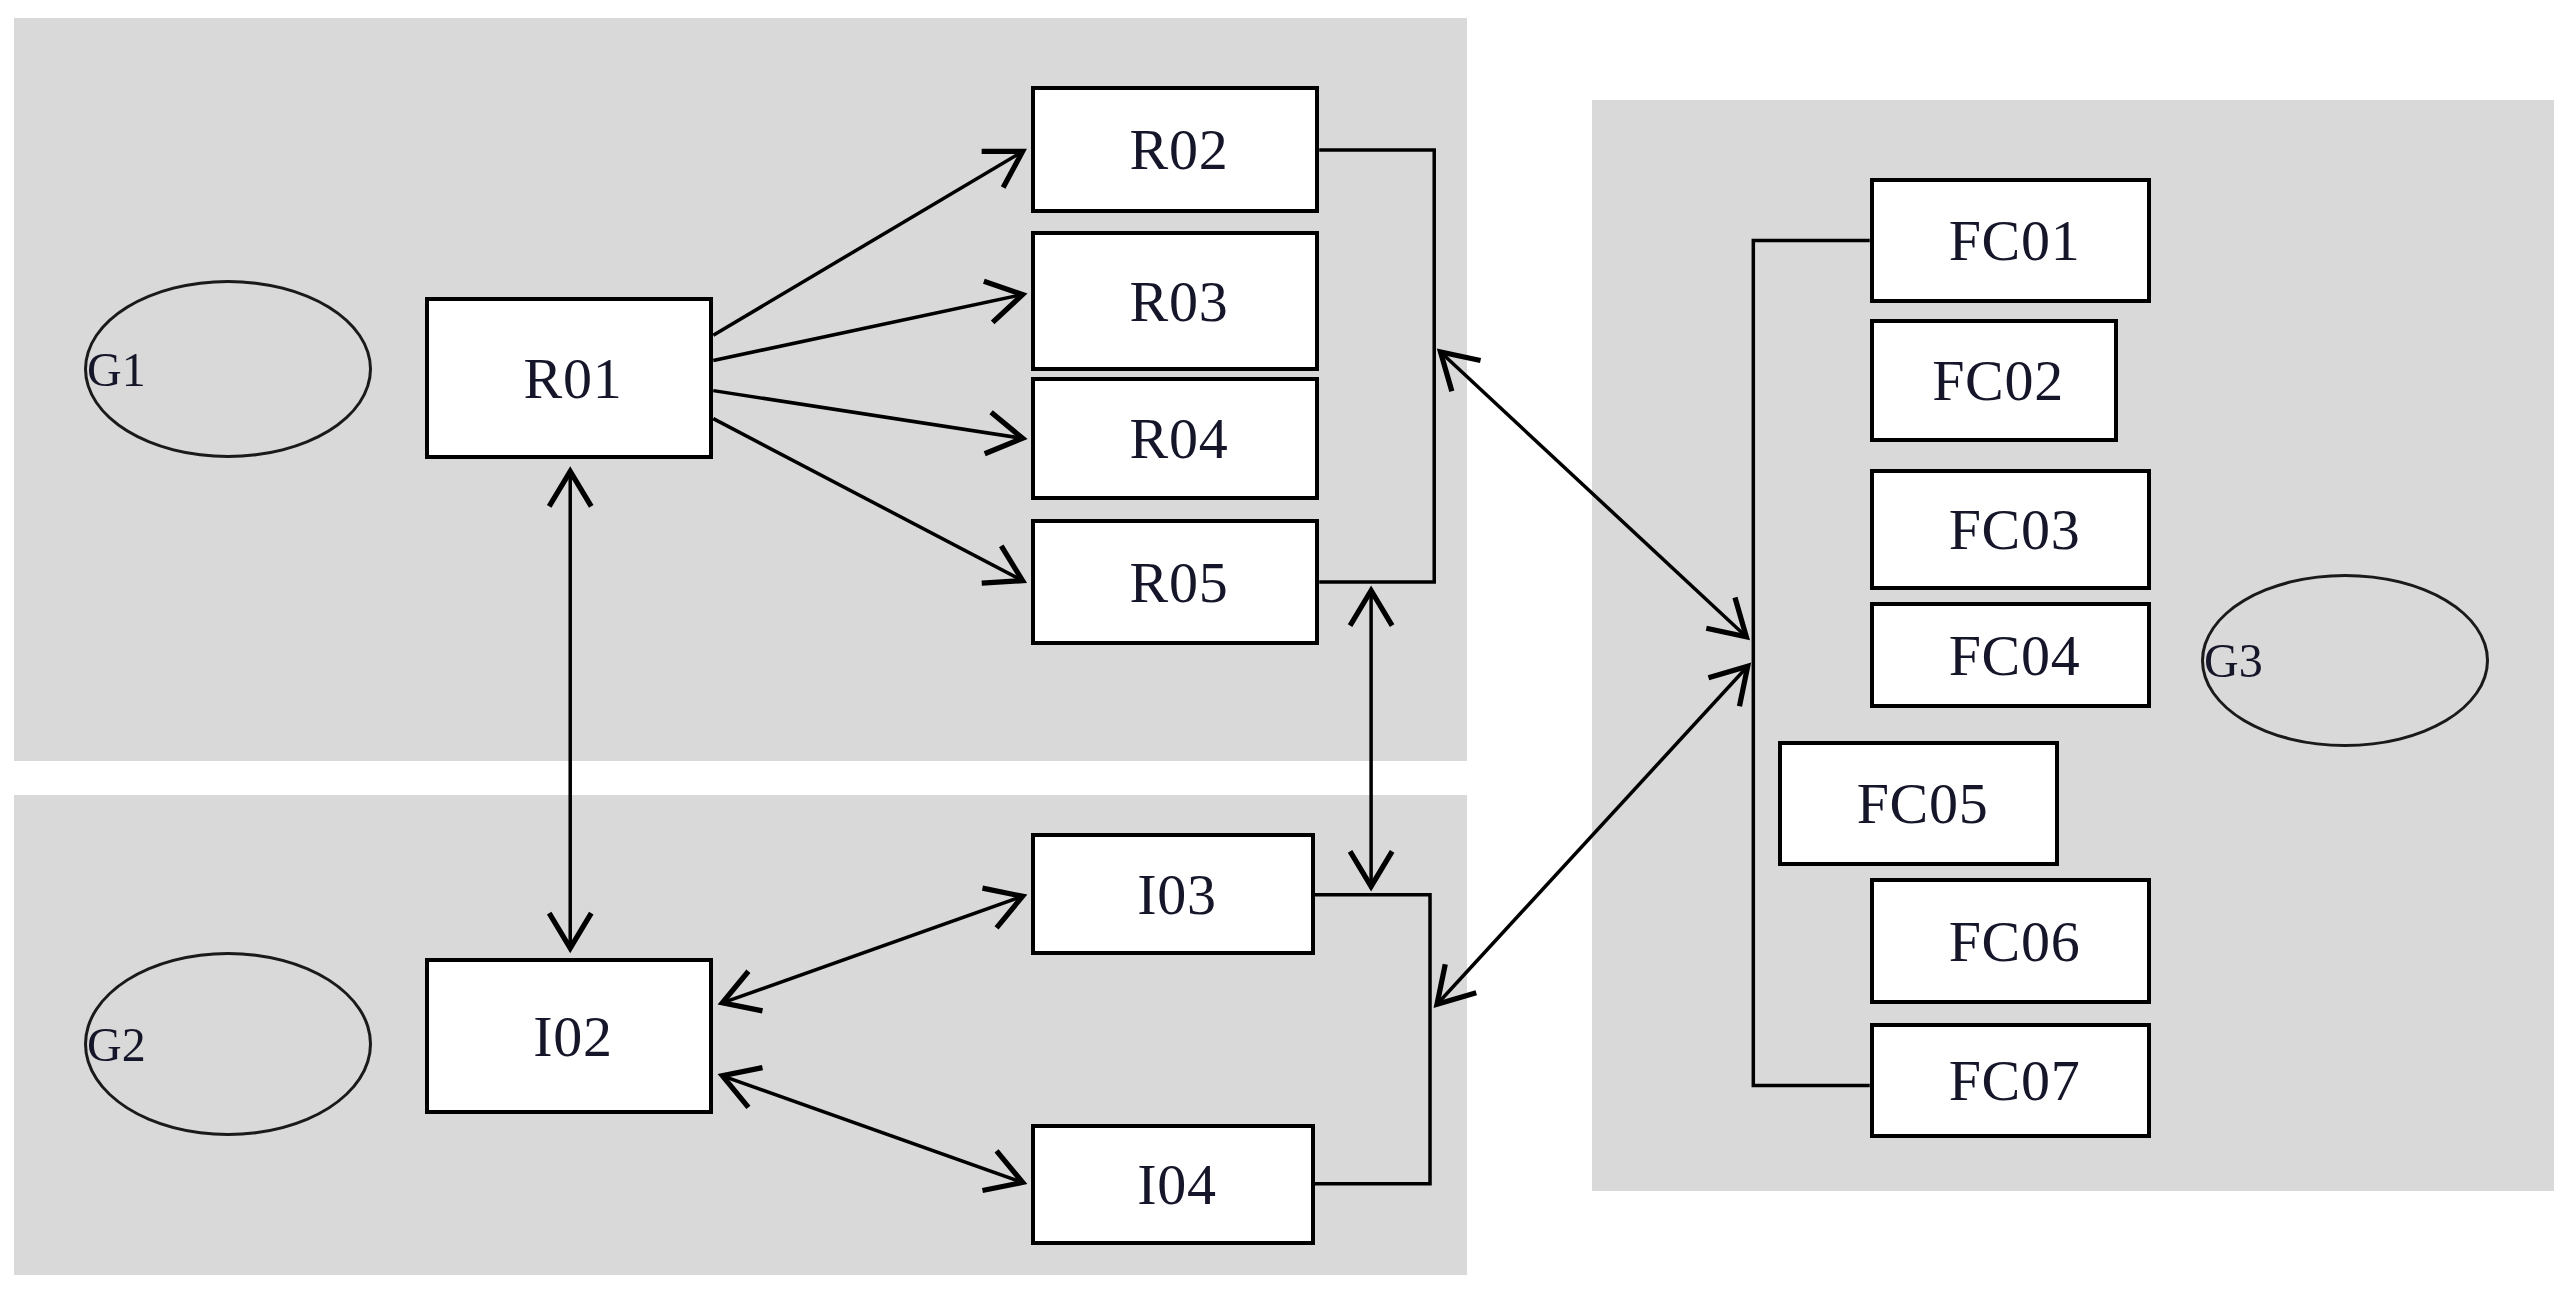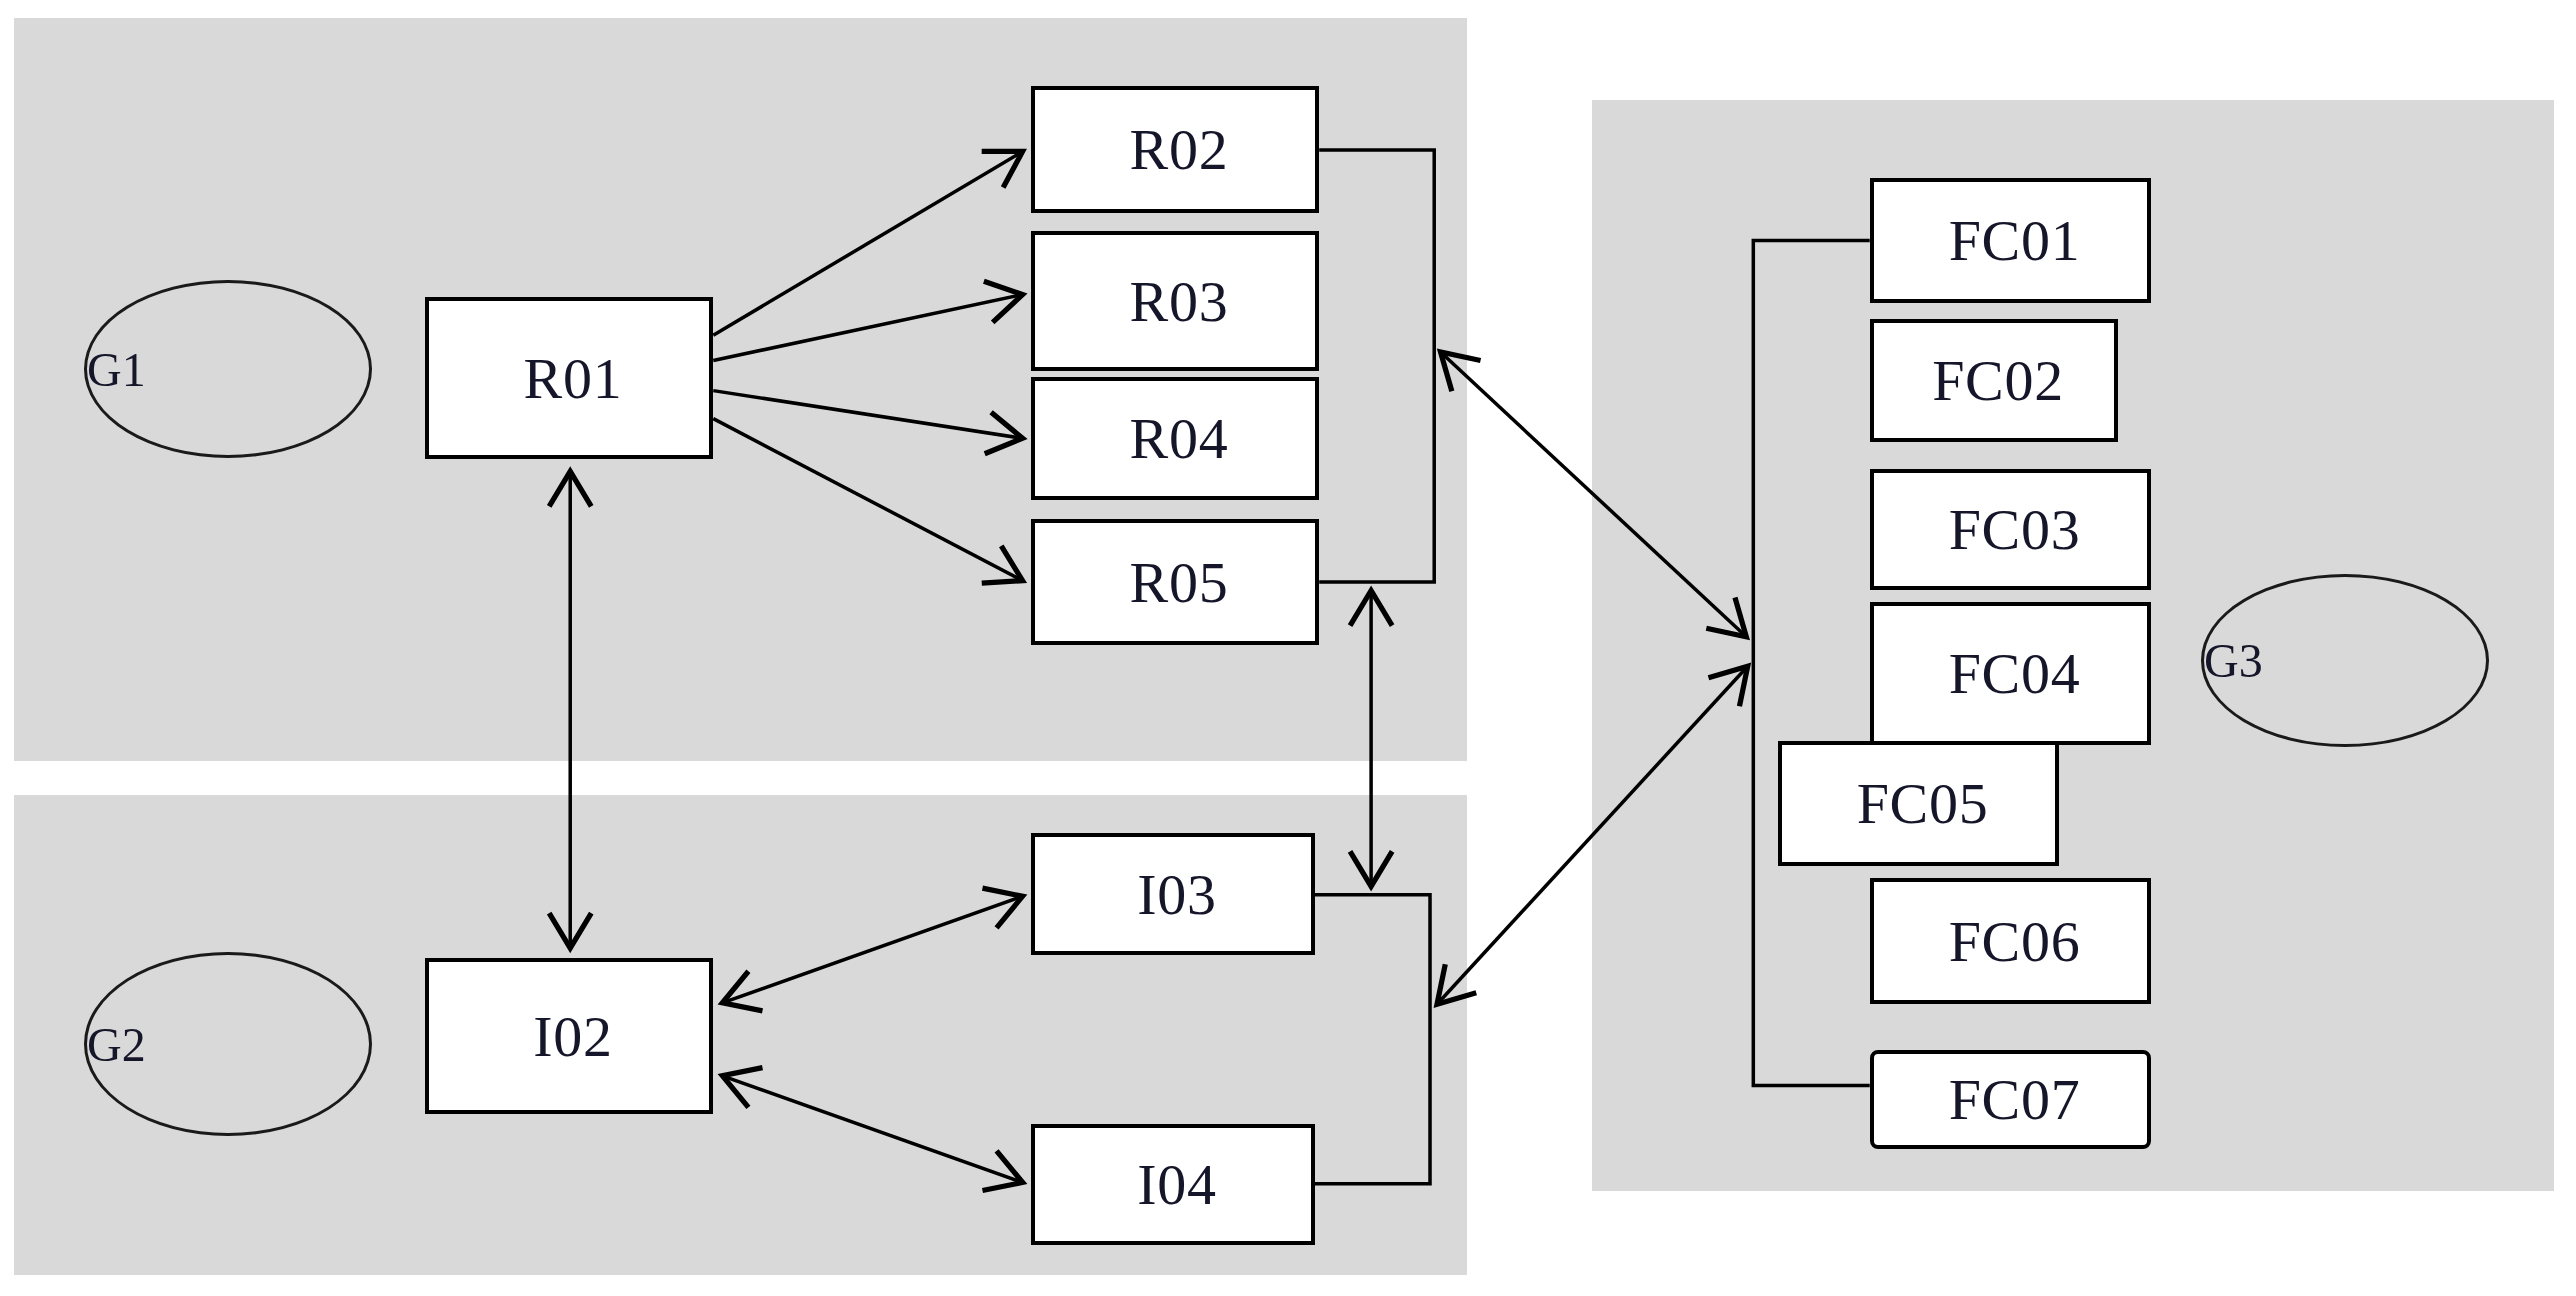--- a/index.html
+++ b/index.html
@@ -130,27 +130,27 @@
 
   <div class="node-box" style="left:1870px; top:178px; width:281px; height:125px;">
     <span>FC01</span>
   </div>
   <div class="node-box" style="left:1870px; top:319px; width:248px; height:123px;">
     <span>FC02</span>
   </div>
   <div class="node-box" style="left:1870px; top:461px; width:281px; height:121px;margin-top:8px;">
     <span>FC03</span>
   </div>
-  <div class="node-box" style="left:1870px; top:602px; width:281px; height:143px;">
+  <div class="node-box" style="left:1870px; top:602px; width:281px; height:106px;">
     <span>FC04</span>
   </div>
   <div class="node-box" style="left:1778px; top:741px; width:281px; height:125px;">
     <span>FC05</span>
   </div>
   <div class="node-box" style="left:1870px; top:878px; width:281px; height:126px;">
     <span>FC06</span>
   </div>
-  <div class="node-box" style="left:1870px; top:1050px; width:281px; height:99px;border-radius:8px;">
+  <div class="node-box" style="left:1870px; top:1023px; width:281px; height:115px;">
     <span>FC07</span>
   </div>
 
 </div>
 
 
 </body></html>

